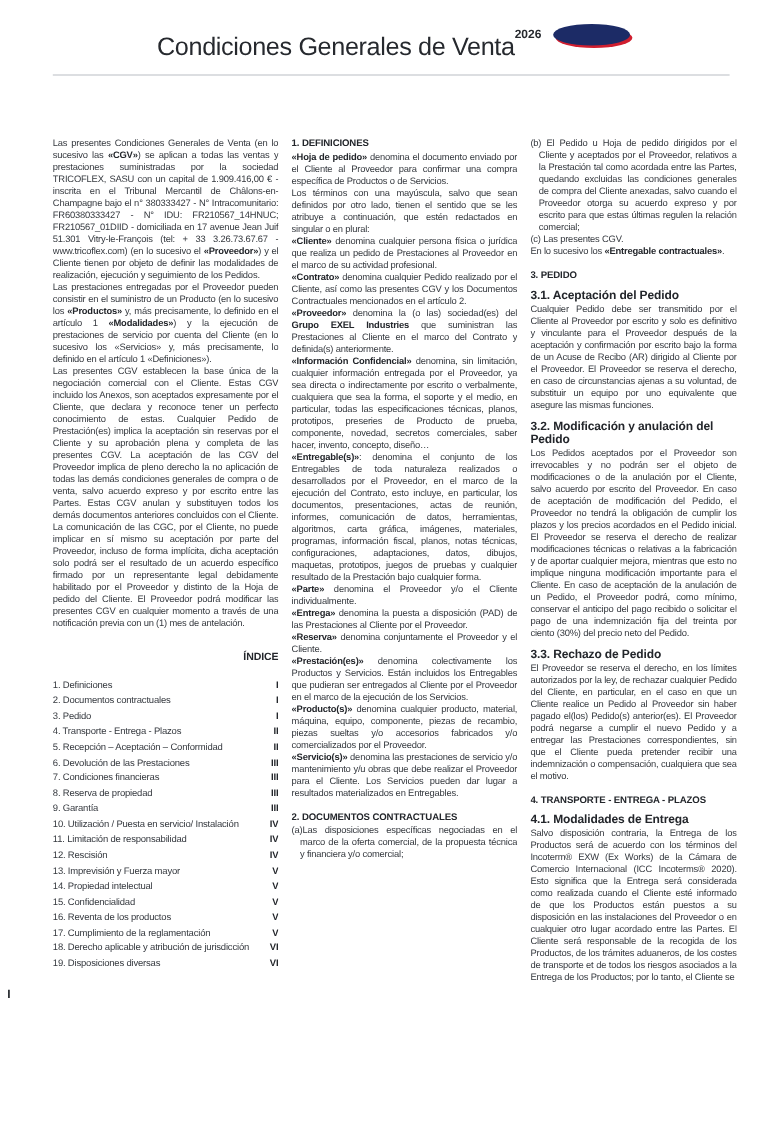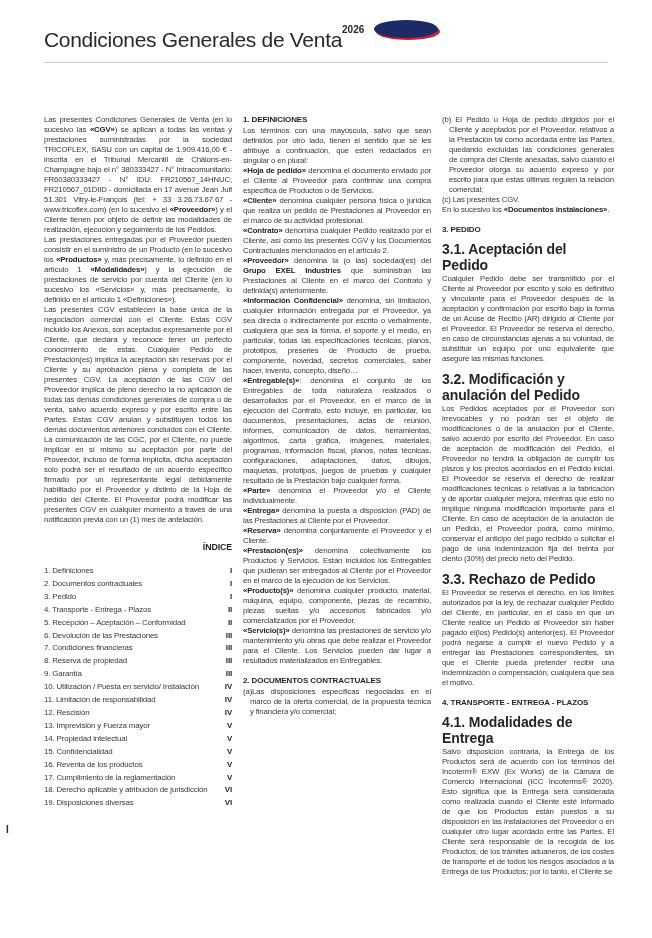--- a/index.html
+++ b/index.html
@@ -1,41 +1,41 @@
 <!DOCTYPE html>
 <html><head>
 <meta charset="utf-8">
 <style>
   html,body{margin:0;padding:0;background:#e8e8e8;}
   .page{position:relative;width:652px;height:938px;background:#ffffff;overflow:hidden;
         font-family:"Liberation Sans",sans-serif;color:#34383e;}
   
   .header{position:absolute;top:28px;left:44px;right:38px;display:flex;
-          justify-content:flex-start;align-items:flex-start;}
+          justify-content:center;align-items:flex-start;}
   .title{font-size:21px;font-weight:400;color:#26292e;margin:0;letter-spacing:-0.3px;}
   .header-right{display:flex;align-items:center;gap:10px;margin-top:-8px;}
   .year{font-size:10px;font-weight:700;color:#26292e;}
   .logo{position:relative;width:66px;height:19px;display:block;}
   .logo .red{position:absolute;left:2px;top:2.5px;width:64px;height:17px;background:#d01e2f;border-radius:50%;}
   .logo .blue{position:absolute;left:0;top:0;width:64px;height:17.5px;background:#1c2b66;border-radius:50%;
               display:flex;align-items:center;justify-content:center;}
   .logo i{color:#fff;font-style:italic;font-weight:700;font-size:8.5px;letter-spacing:0.2px;margin-top:36px;}
   .rule{position:absolute;left:44px;right:44px;top:62px;border-top:1px solid #c5c9ce;}
   
   .margin-marker{position:absolute;left:6px;top:824px;font-weight:700;font-size:10px;color:#26292e;}
   
   .cols{position:absolute;left:44px;top:115px;display:grid;
         grid-template-columns:188px 188px 172px;column-gap:11px;}
   .col{overflow:hidden;height:837px;}
   p.body{margin:0;font-size:7.8px;line-height:10px;text-align:justify;
          letter-spacing:-0.15px;color:#34383e;}
   p.body b{color:#23262b;}
   .h1{font-size:8px;font-weight:700;color:#23262b;margin:10px 0 2px;letter-spacing:-0.1px;}
   .col .h1:first-child{margin-top:0;}
-  .h2{font-size:14px;font-weight:700;color:#23262b;margin:7px 0 1px;letter-spacing:-0.1px;}
+  .h2{font-size:10px;font-weight:700;color:#23262b;margin:7px 0 1px;letter-spacing:-0.1px;}
   .hang{padding-left:7px;text-indent:-7px;}
   .gap{margin-top:10px;}
   
   .index{margin-top:17px;}
   .index .ititle{font-weight:700;font-size:8.8px;color:#23262b;margin-bottom:13px;letter-spacing:-0.1px;text-align:right;}
   .index .row{display:flex;justify-content:space-between;align-items:baseline;
               font-size:7.9px;line-height:12.9px;letter-spacing:-0.15px;color:#34383e;}
   .index .pg{font-weight:700;color:#23262b;}
 </style>
 </head>
@@ -136,40 +136,40 @@
             <span class="pg">VI</span>
           </div>
           <div class="row">
             <span class="lbl">19. Disposiciones diversas</span>
             <span class="pg">VI</span>
           </div>
         </div>
       </div>
     <div class="col" id="col1">
         <div class="h1">1. DEFINICIONES</div>
+        <p class="body"><b>«Hoja de pedido»</b> denomina el documento enviado por el Cliente al Proveedor para confirmar una compra específica de Productos o de Servicios.</p>
         <p class="body">Los términos con una mayúscula, salvo que sean definidos por otro lado, tienen el sentido que se les atribuye a continuación, que estén redactados en singular o en plural:</p>
-        <p class="body"><b>«Hoja de pedido»</b> denomina el documento enviado por el Cliente al Proveedor para confirmar una compra específica de Productos o de Servicios.</p>
         <p class="body"><b>«Cliente»</b> denomina cualquier persona física o jurídica que realiza un pedido de Prestaciones al Proveedor en el marco de su actividad profesional.</p>
         <p class="body"><b>«Contrato»</b> denomina cualquier Pedido realizado por el Cliente, así como las presentes CGV y los Documentos Contractuales mencionados en el artículo 2.</p>
         <p class="body"><b>«Proveedor»</b> denomina la (o las) sociedad(es) del <b>Grupo EXEL Industries</b> que suministran las Prestaciones al Cliente en el marco del Contrato y definida(s) anteriormente.</p>
         <p class="body"><b>«Información Confidencial»</b> denomina, sin limitación, cualquier información entregada por el Proveedor, ya sea directa o indirectamente por escrito o verbalmente, cualquiera que sea la forma, el soporte y el medio, en particular, todas las especificaciones técnicas, planos, prototipos, preseries de Producto de prueba, componente, novedad, secretos comerciales, saber hacer, invento, concepto, diseño…</p>
         <p class="body"><b>«Entregable(s)»</b>: denomina el conjunto de los Entregables de toda naturaleza realizados o desarrollados por el Proveedor, en el marco de la ejecución del Contrato, esto incluye, en particular, los documentos, presentaciones, actas de reunión, informes, comunicación de datos, herramientas, algoritmos, carta gráfica, imágenes, materiales, programas, información fiscal, planos, notas técnicas, configuraciones, adaptaciones, datos, dibujos, maquetas, prototipos, juegos de pruebas y cualquier resultado de la Prestación bajo cualquier forma.</p>
         <p class="body"><b>«Parte»</b> denomina el Proveedor y/o el Cliente individualmente.</p>
         <p class="body"><b>«Entrega»</b> denomina la puesta a disposición (PAD) de las Prestaciones al Cliente por el Proveedor.</p>
         <p class="body"><b>«Reserva»</b> denomina conjuntamente el Proveedor y el Cliente.</p>
         <p class="body"><b>«Prestación(es)»</b> denomina colectivamente los Productos y Servicios. Están incluidos los Entregables que pudieran ser entregados al Cliente por el Proveedor en el marco de la ejecución de los Servicios.</p>
         <p class="body"><b>«Producto(s)»</b> denomina cualquier producto, material, máquina, equipo, componente, piezas de recambio, piezas sueltas y/o accesorios fabricados y/o comercializados por el Proveedor.</p>
         <p class="body"><b>«Servicio(s)»</b> denomina las prestaciones de servicio y/o mantenimiento y/u obras que debe realizar el Proveedor para el Cliente. Los Servicios pueden dar lugar a resultados materializados en Entregables.</p>
         <div class="h1">2. DOCUMENTOS CONTRACTUALES</div>
         <p class="body hang">(a)Las disposiciones específicas negociadas en el marco de la oferta comercial, de la propuesta técnica y financiera y/o comercial;</p>
       </div>
     <div class="col" id="col2">
         <p class="body hang">(b) El Pedido u Hoja de pedido dirigidos por el Cliente y aceptados por el Proveedor, relativos a la Prestación tal como acordada entre las Partes, quedando excluidas las condiciones generales de compra del Cliente anexadas, salvo cuando el Proveedor otorga su acuerdo expreso y por escrito para que estas últimas regulen la relación comercial;</p>
         <p class="body hang">(c) Las presentes CGV.</p>
-        <p class="body gap">En lo sucesivo los <b>«Documentos instalaciones»</b>.</p>
+        <p class="body gap">En lo sucesivo los <b>«Entregable contractuales»</b>.</p>
         <div class="h1">3. PEDIDO</div>
         <div class="h2">3.1. Aceptación del Pedido</div>
         <p class="body">Cualquier Pedido debe ser transmitido por el Cliente al Proveedor por escrito y solo es definitivo y vinculante para el Proveedor después de la aceptación y confirmación por escrito bajo la forma de un Acuse de Recibo (AR) dirigido al Cliente por el Proveedor. El Proveedor se reserva el derecho, en caso de circunstancias ajenas a su voluntad, de substituir un equipo por uno equivalente que asegure las mismas funciones.</p>
         <div class="h2">3.2. Modificación y anulación del Pedido</div>
         <p class="body">Los Pedidos aceptados por el Proveedor son irrevocables y no podrán ser el objeto de modificaciones o de la anulación por el Cliente, salvo acuerdo por escrito del Proveedor. En caso de aceptación de modificación del Pedido, el Proveedor no tendrá la obligación de cumplir los plazos y los precios acordados en el Pedido inicial. El Proveedor se reserva el derecho de realizar modificaciones técnicas o relativas a la fabricación y de aportar cualquier mejora, mientras que esto no implique ninguna modificación importante para el Cliente. En caso de aceptación de la anulación de un Pedido, el Proveedor podrá, como mínimo, conservar el anticipo del pago recibido o solicitar el pago de una indemnización fija del treinta por ciento (30%) del precio neto del Pedido.</p>
         <div class="h2">3.3. Rechazo de Pedido</div>
         <p class="body">El Proveedor se reserva el derecho, en los límites autorizados por la ley, de rechazar cualquier Pedido del Cliente, en particular, en el caso en que un Cliente realice un Pedido al Proveedor sin haber pagado el(los) Pedido(s) anterior(es). El Proveedor podrá negarse a cumplir el nuevo Pedido y a entregar las Prestaciones correspondientes, sin que el Cliente pueda pretender recibir una indemnización o compensación, cualquiera que sea el motivo.</p>
         <div class="h1">4. TRANSPORTE - ENTREGA - PLAZOS</div>
         <div class="h2">4.1. Modalidades de Entrega</div>
         <p class="body">Salvo disposición contraria, la Entrega de los Productos será de acuerdo con los términos del Incoterm® EXW (Ex Works) de la Cámara de Comercio Internacional (ICC Incoterms® 2020). Esto significa que la Entrega será considerada como realizada cuando el Cliente esté informado de que los Productos están puestos a su disposición en las instalaciones del Proveedor o en cualquier otro lugar acordado entre las Partes. El Cliente será responsable de la recogida de los Productos, de los trámites aduaneros, de los costes de transporte et de todos los riesgos asociados a la Entrega de los Productos; por lo tanto, el Cliente se</p>

